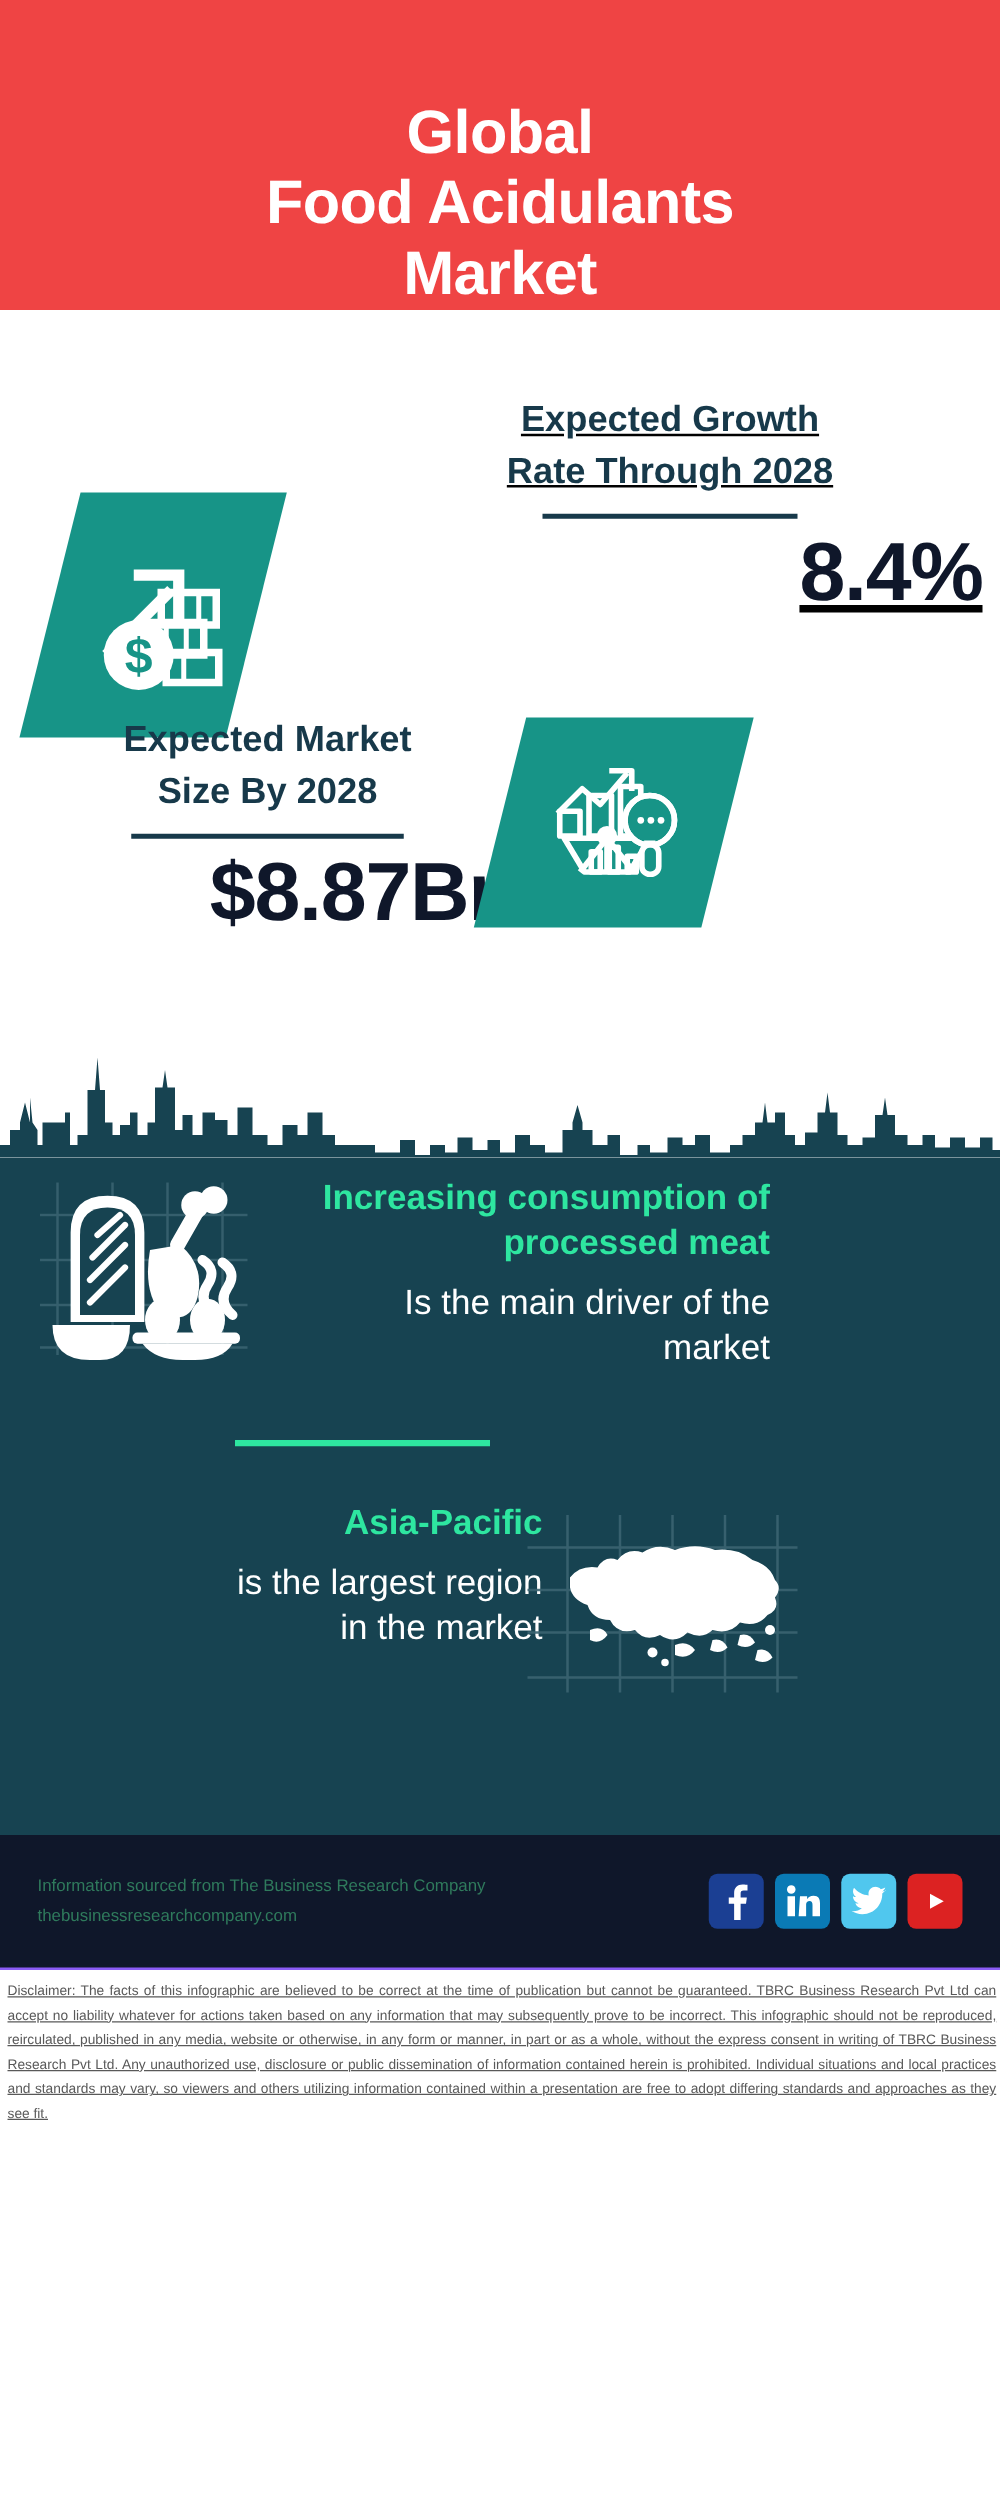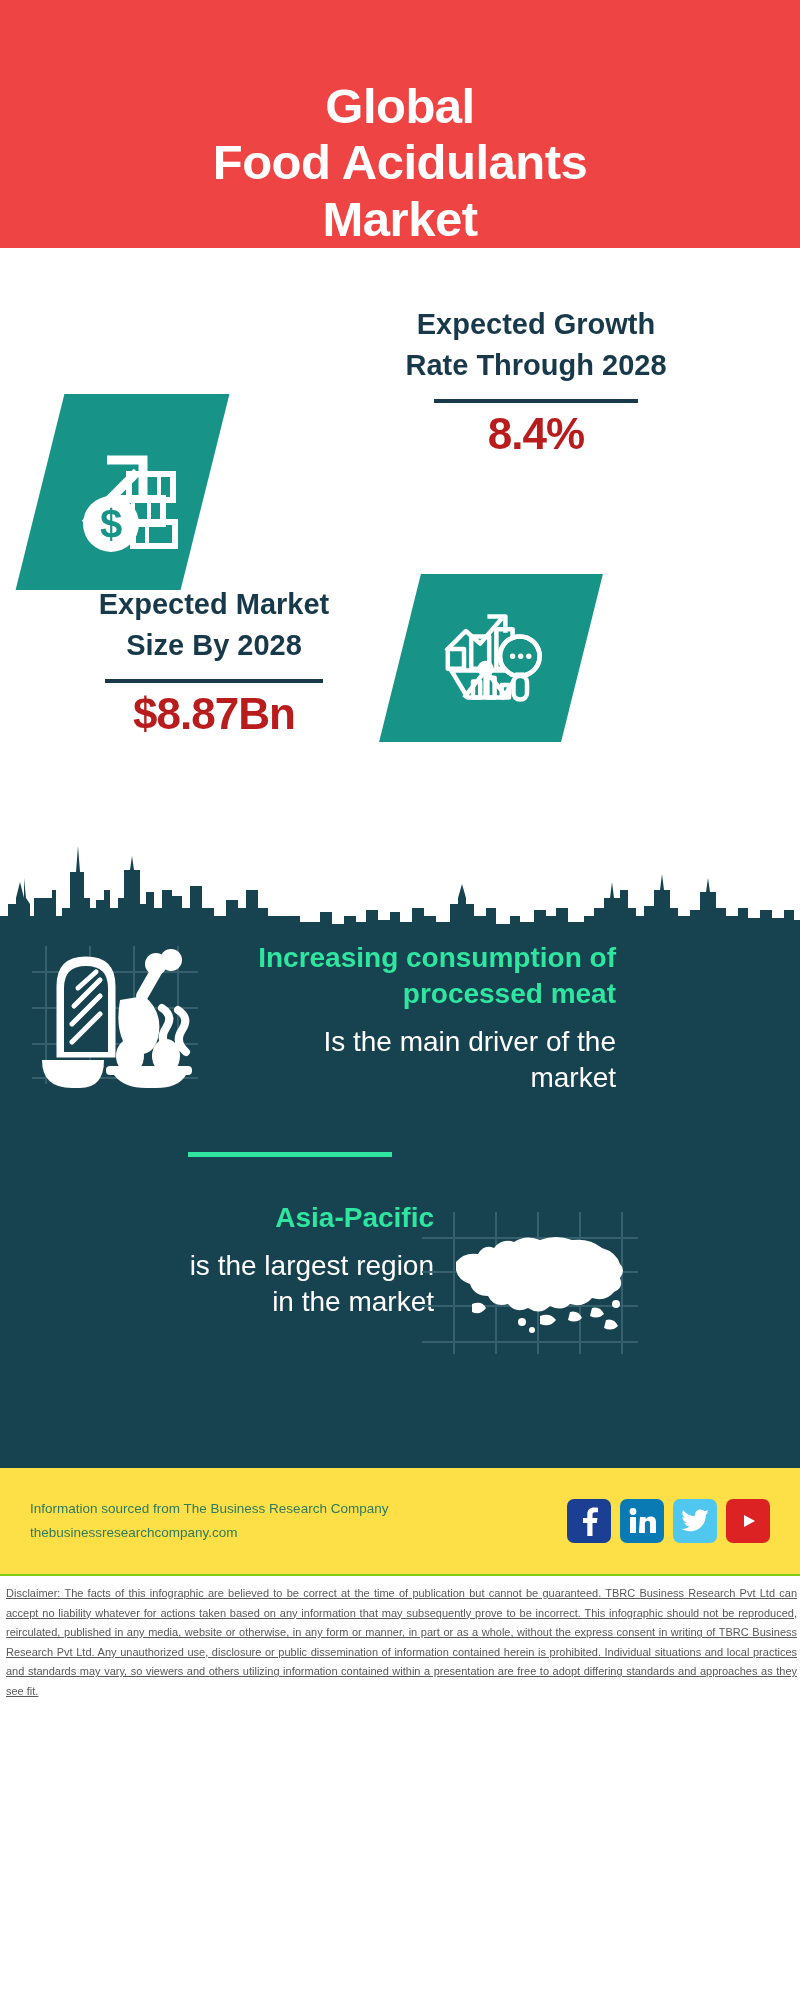--- a/index.html
+++ b/index.html
@@ -60,32 +60,33 @@
     white-space:pre-line;
   }
   .stat-rule {
     height:4px;
     background:#17394a;
     margin:13px auto 8px auto;
     width:204px;
   }
   .stat-rule.wide { width:218px; }
   .stat-value {
-    color:#b91c1c;
+    color:#0f172a;
     font-weight:bold;
-    font-size:44px;
+    font-size:66px;
     line-height:1.05;
     letter-spacing:-1px;
-  }
-
-  .growth-text { left:286px; top:56px; width:500px; }
+    text-align:right;
+  }
+
+  .growth-text { left:286px; top:68px; width:500px;text-decoration:underline; }
 
   
   .stat-two { height:246px; }
-  .size-text { left:14px; top:12px; width:400px;margin-top:12px; }
+  .size-text { left:14px; top:12px; width:400px; }
   .icon-size {
     left:400px; top:14px;
     width:182px; height:168px;
   }
 
   
   .skyline-wrap {
     position:relative;
     width:800px;
     height:114px;
@@ -137,25 +138,25 @@
     background:#2ee6a0;
   }
 
   .region-text { left:14px; top:274px; width:420px; }
   .icon-map { left:420px; top:282px; width:220px; height:150px; }
 
   
   .footer {
     width:800px;
     height:108px;
-    background:#fde047;
+    background:#0f172a;
     display:flex;
     align-items:center;
     padding:0 30px;
-    border-bottom:2px solid #84cc16;
+    border-bottom:2px solid #8b5cf6;
   }
   .footer-credit { flex:1; }
   .footer-credit div {
     color:#2f7a5c;
     font-size:13.5px;
     line-height:1.75;
   }
   .socials { display:flex; gap:9px; align-items:center; }
   .social {
     width:44px; height:44px;

